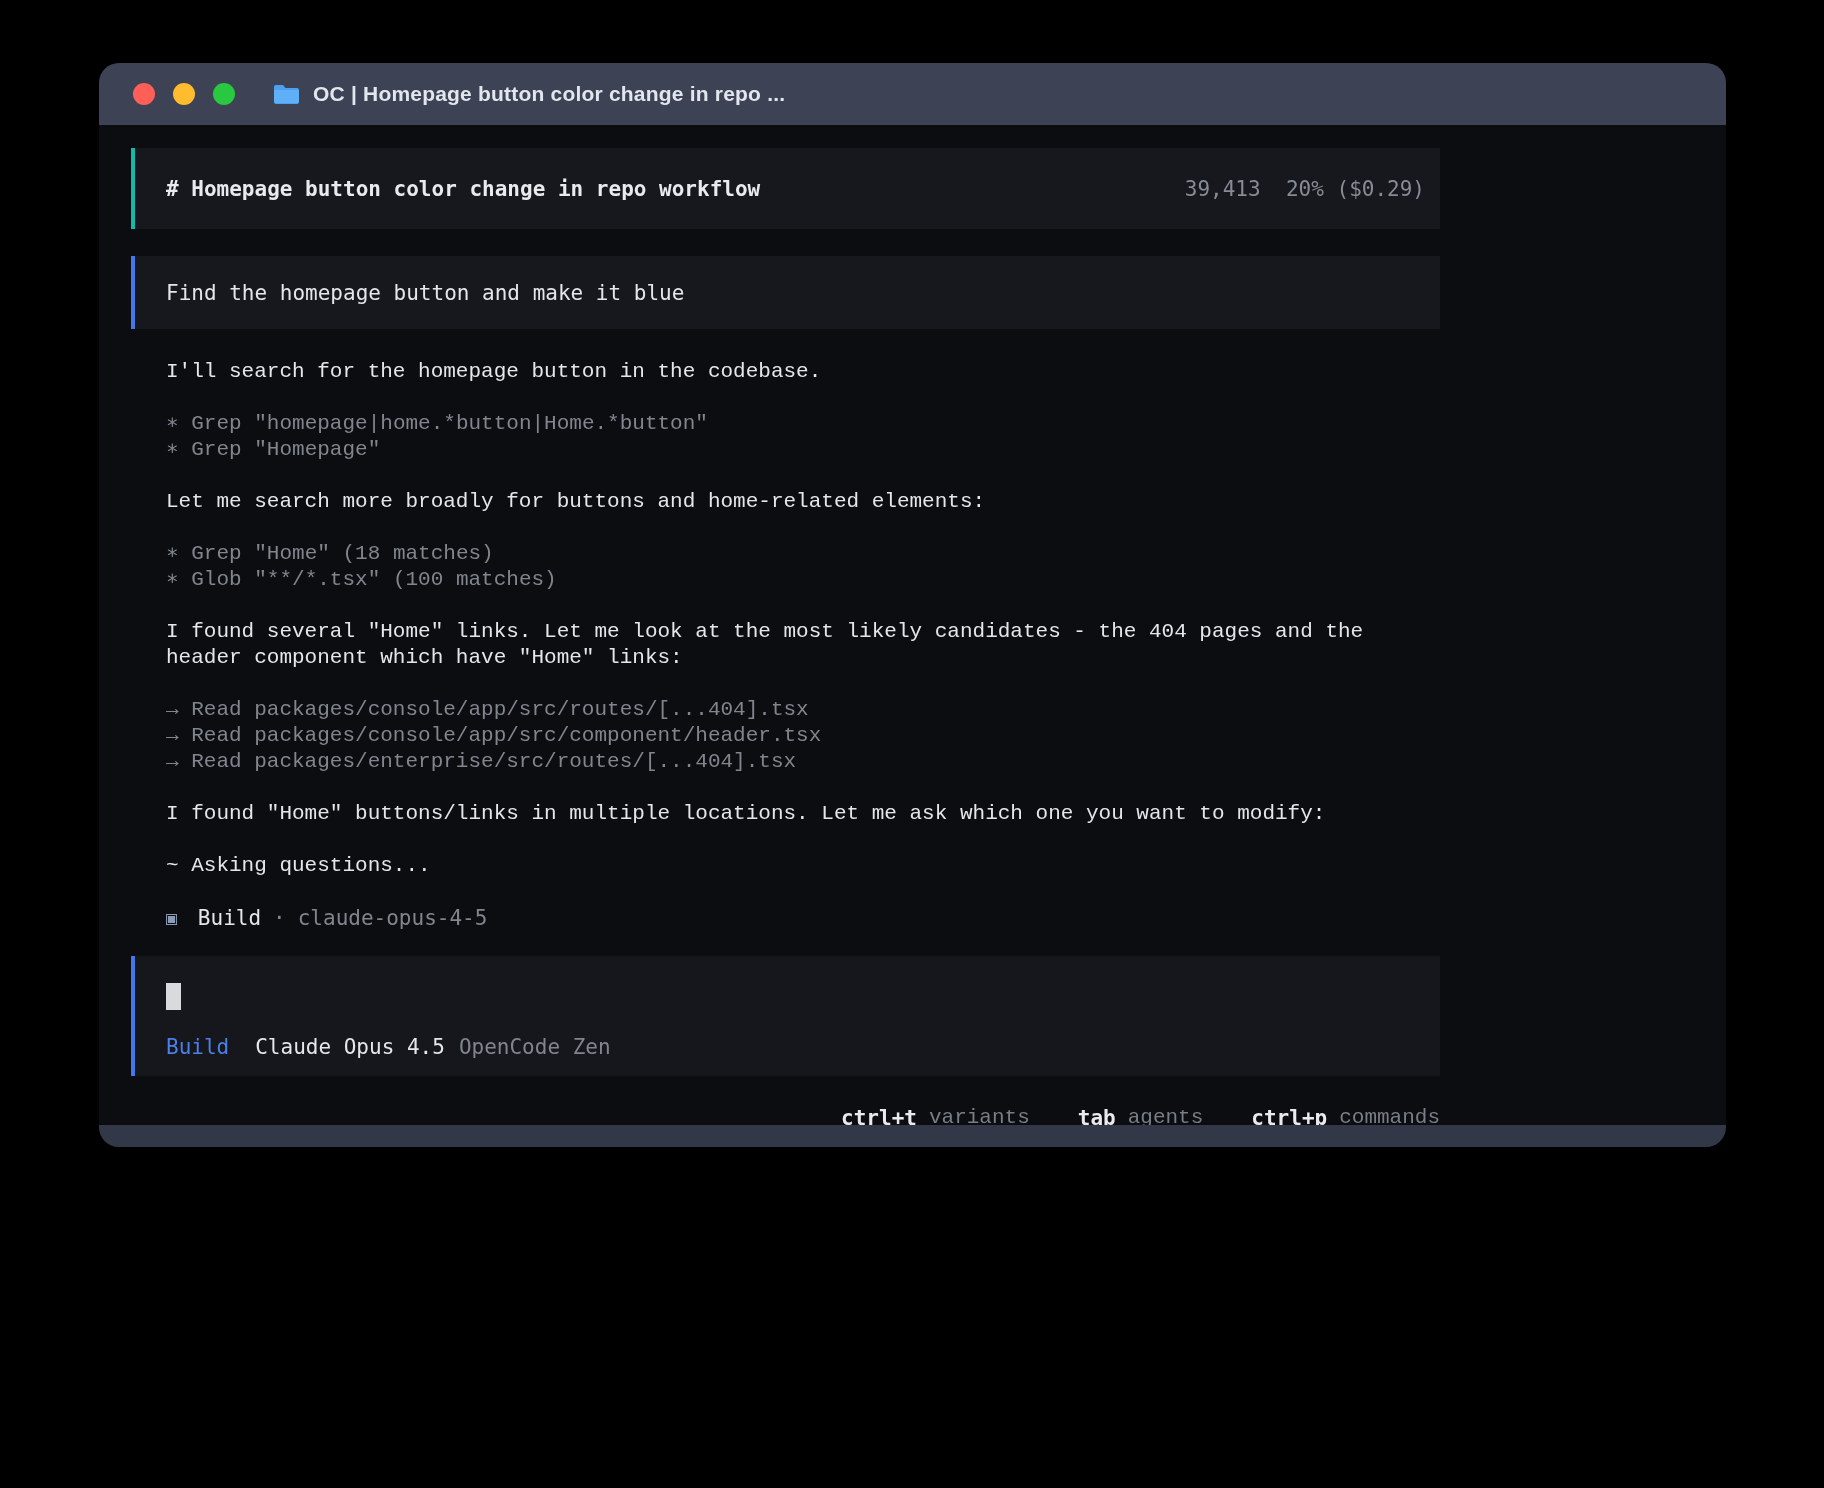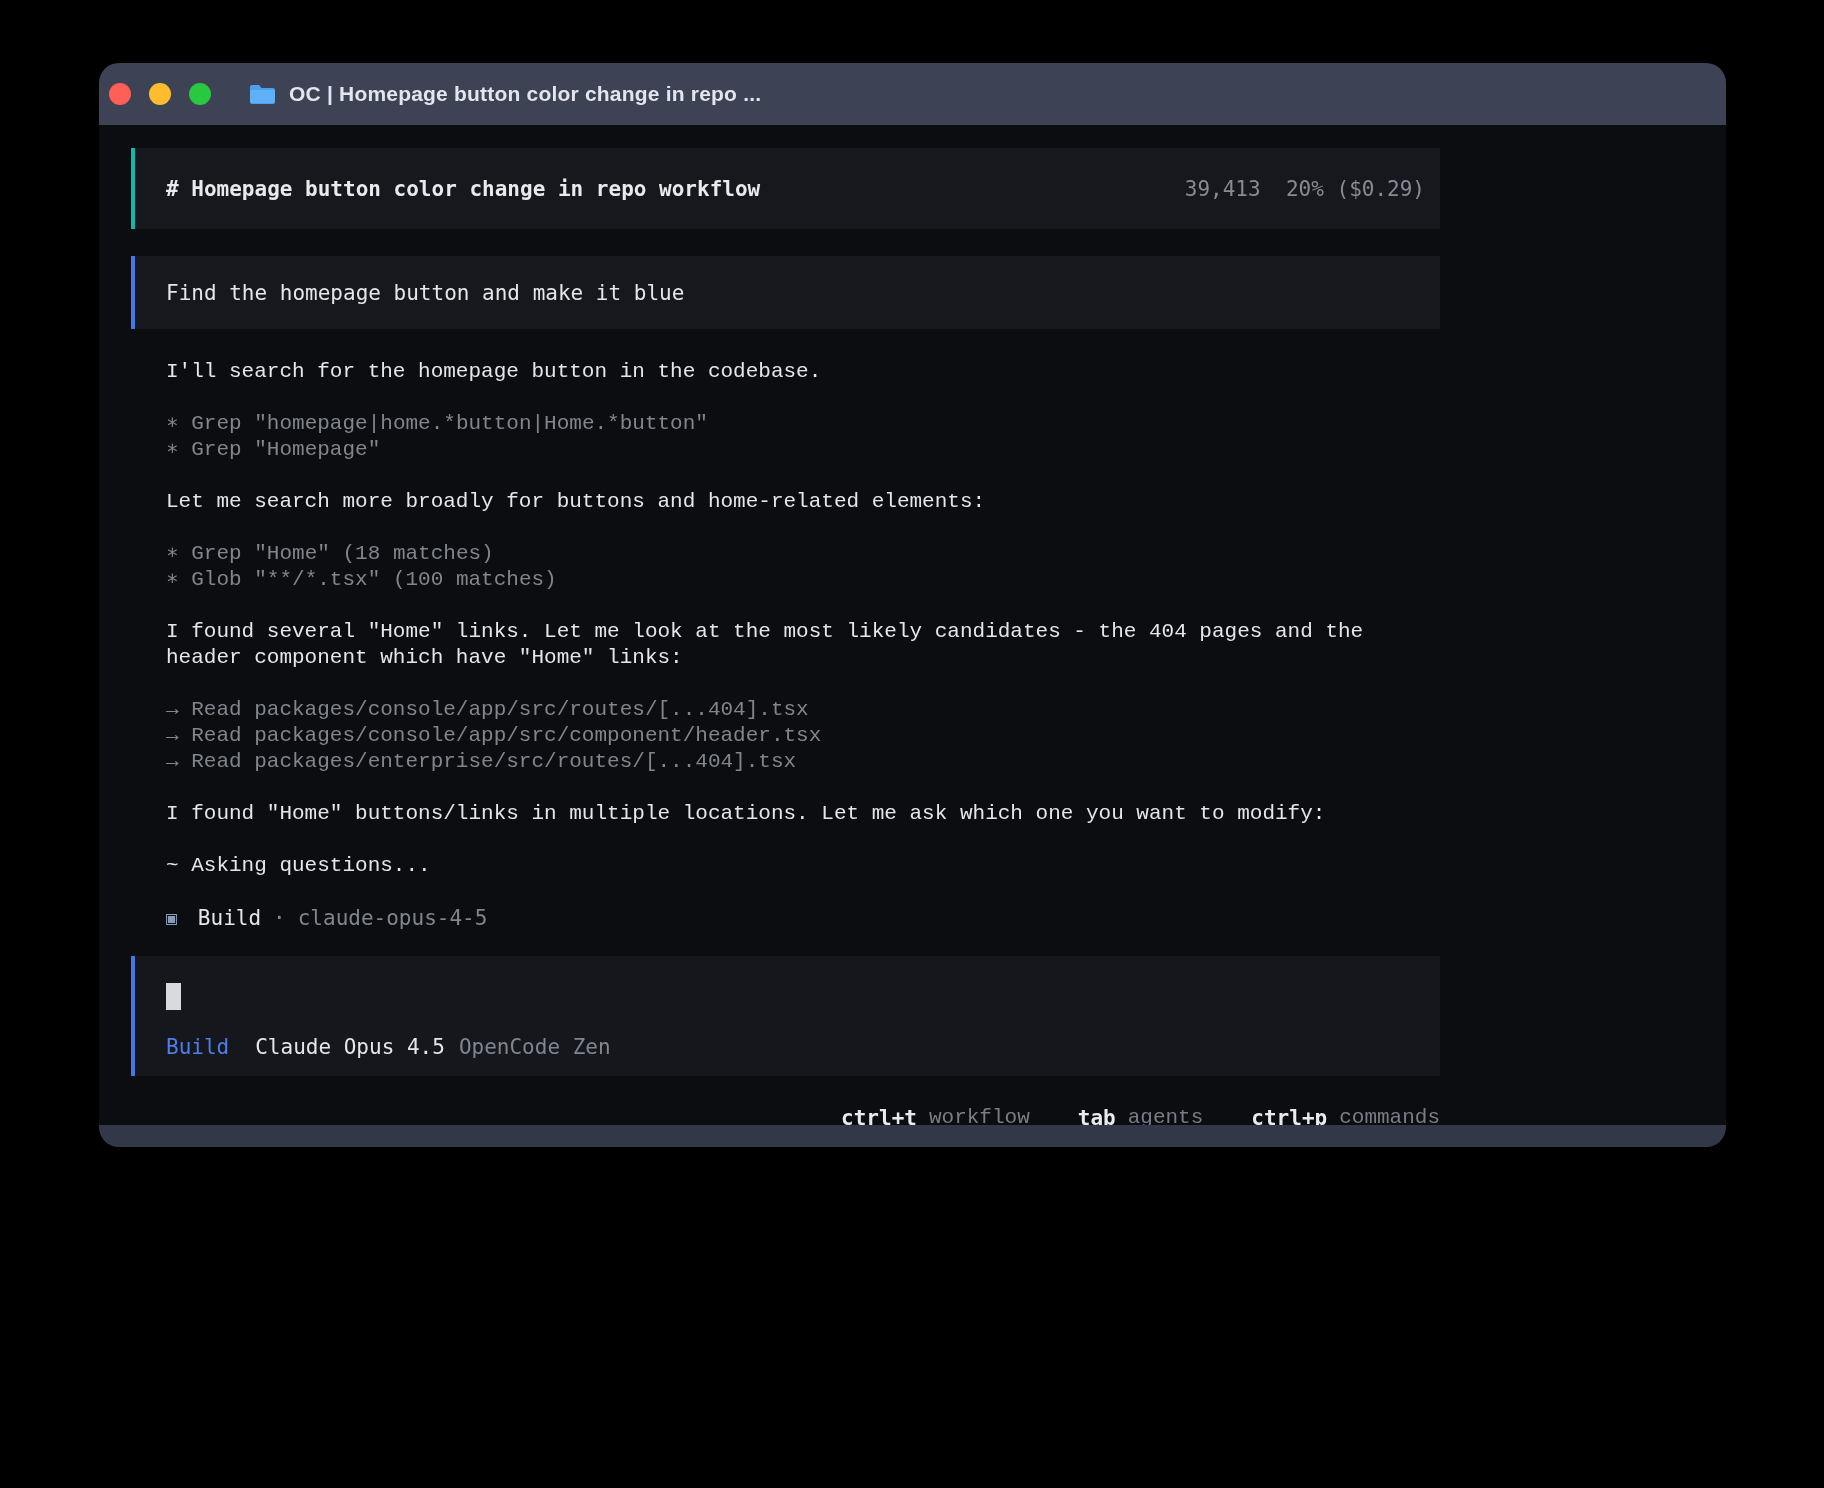--- a/index.html
+++ b/index.html
@@ -4,21 +4,21 @@
 <style>
   * { margin:0; padding:0; box-sizing:border-box; }
   html,body { width:1824px; height:1488px; background:#000; overflow:hidden;
               font-family:"DejaVu Sans Mono", monospace; }
 
   .window { position:absolute; left:99px; top:63px; width:1627px; height:1084px;
             border-radius:20px; background:#0c0d10; overflow:hidden; }
 
   
   .titlebar { height:62px; background:#3d4254; display:flex; align-items:center;
-              padding-left:10px; }
+              padding-left:34px; }
   .lights { display:flex; gap:18px; }
   .light { width:22px; height:22px; border-radius:50%; }
   .light.red { background:#ff5f57; }
   .light.yellow { background:#febc2e; }
   .light.green { background:#28c840; }
   .folder-icon { margin-left:38px; display:flex; align-items:center; }
   .win-title { margin-left:13px; color:#e3e6ee; font-family:"Liberation Sans", sans-serif;
                font-weight:bold; font-size:21px; letter-spacing:0.2px; }
 
   
@@ -143,21 +143,21 @@
               <div class="dot"></div>
               <div class="dot"></div>
               <div class="dot"></div>
           </div>
           <span class="key">esc</span>
           <span class="hint">interrupt</span>
         </div>
         <div class="status-right">
           <span class="shortcut">
             <span class="key">ctrl+t</span>
-            <span class="hint">workflow</span>
+            <span class="hint">variants</span>
           </span>
           <span class="shortcut">
             <span class="key">tab</span>
             <span class="hint">agents</span>
           </span>
           <span class="shortcut">
             <span class="key">ctrl+p</span>
             <span class="hint">commands</span>
           </span>
         </div>

